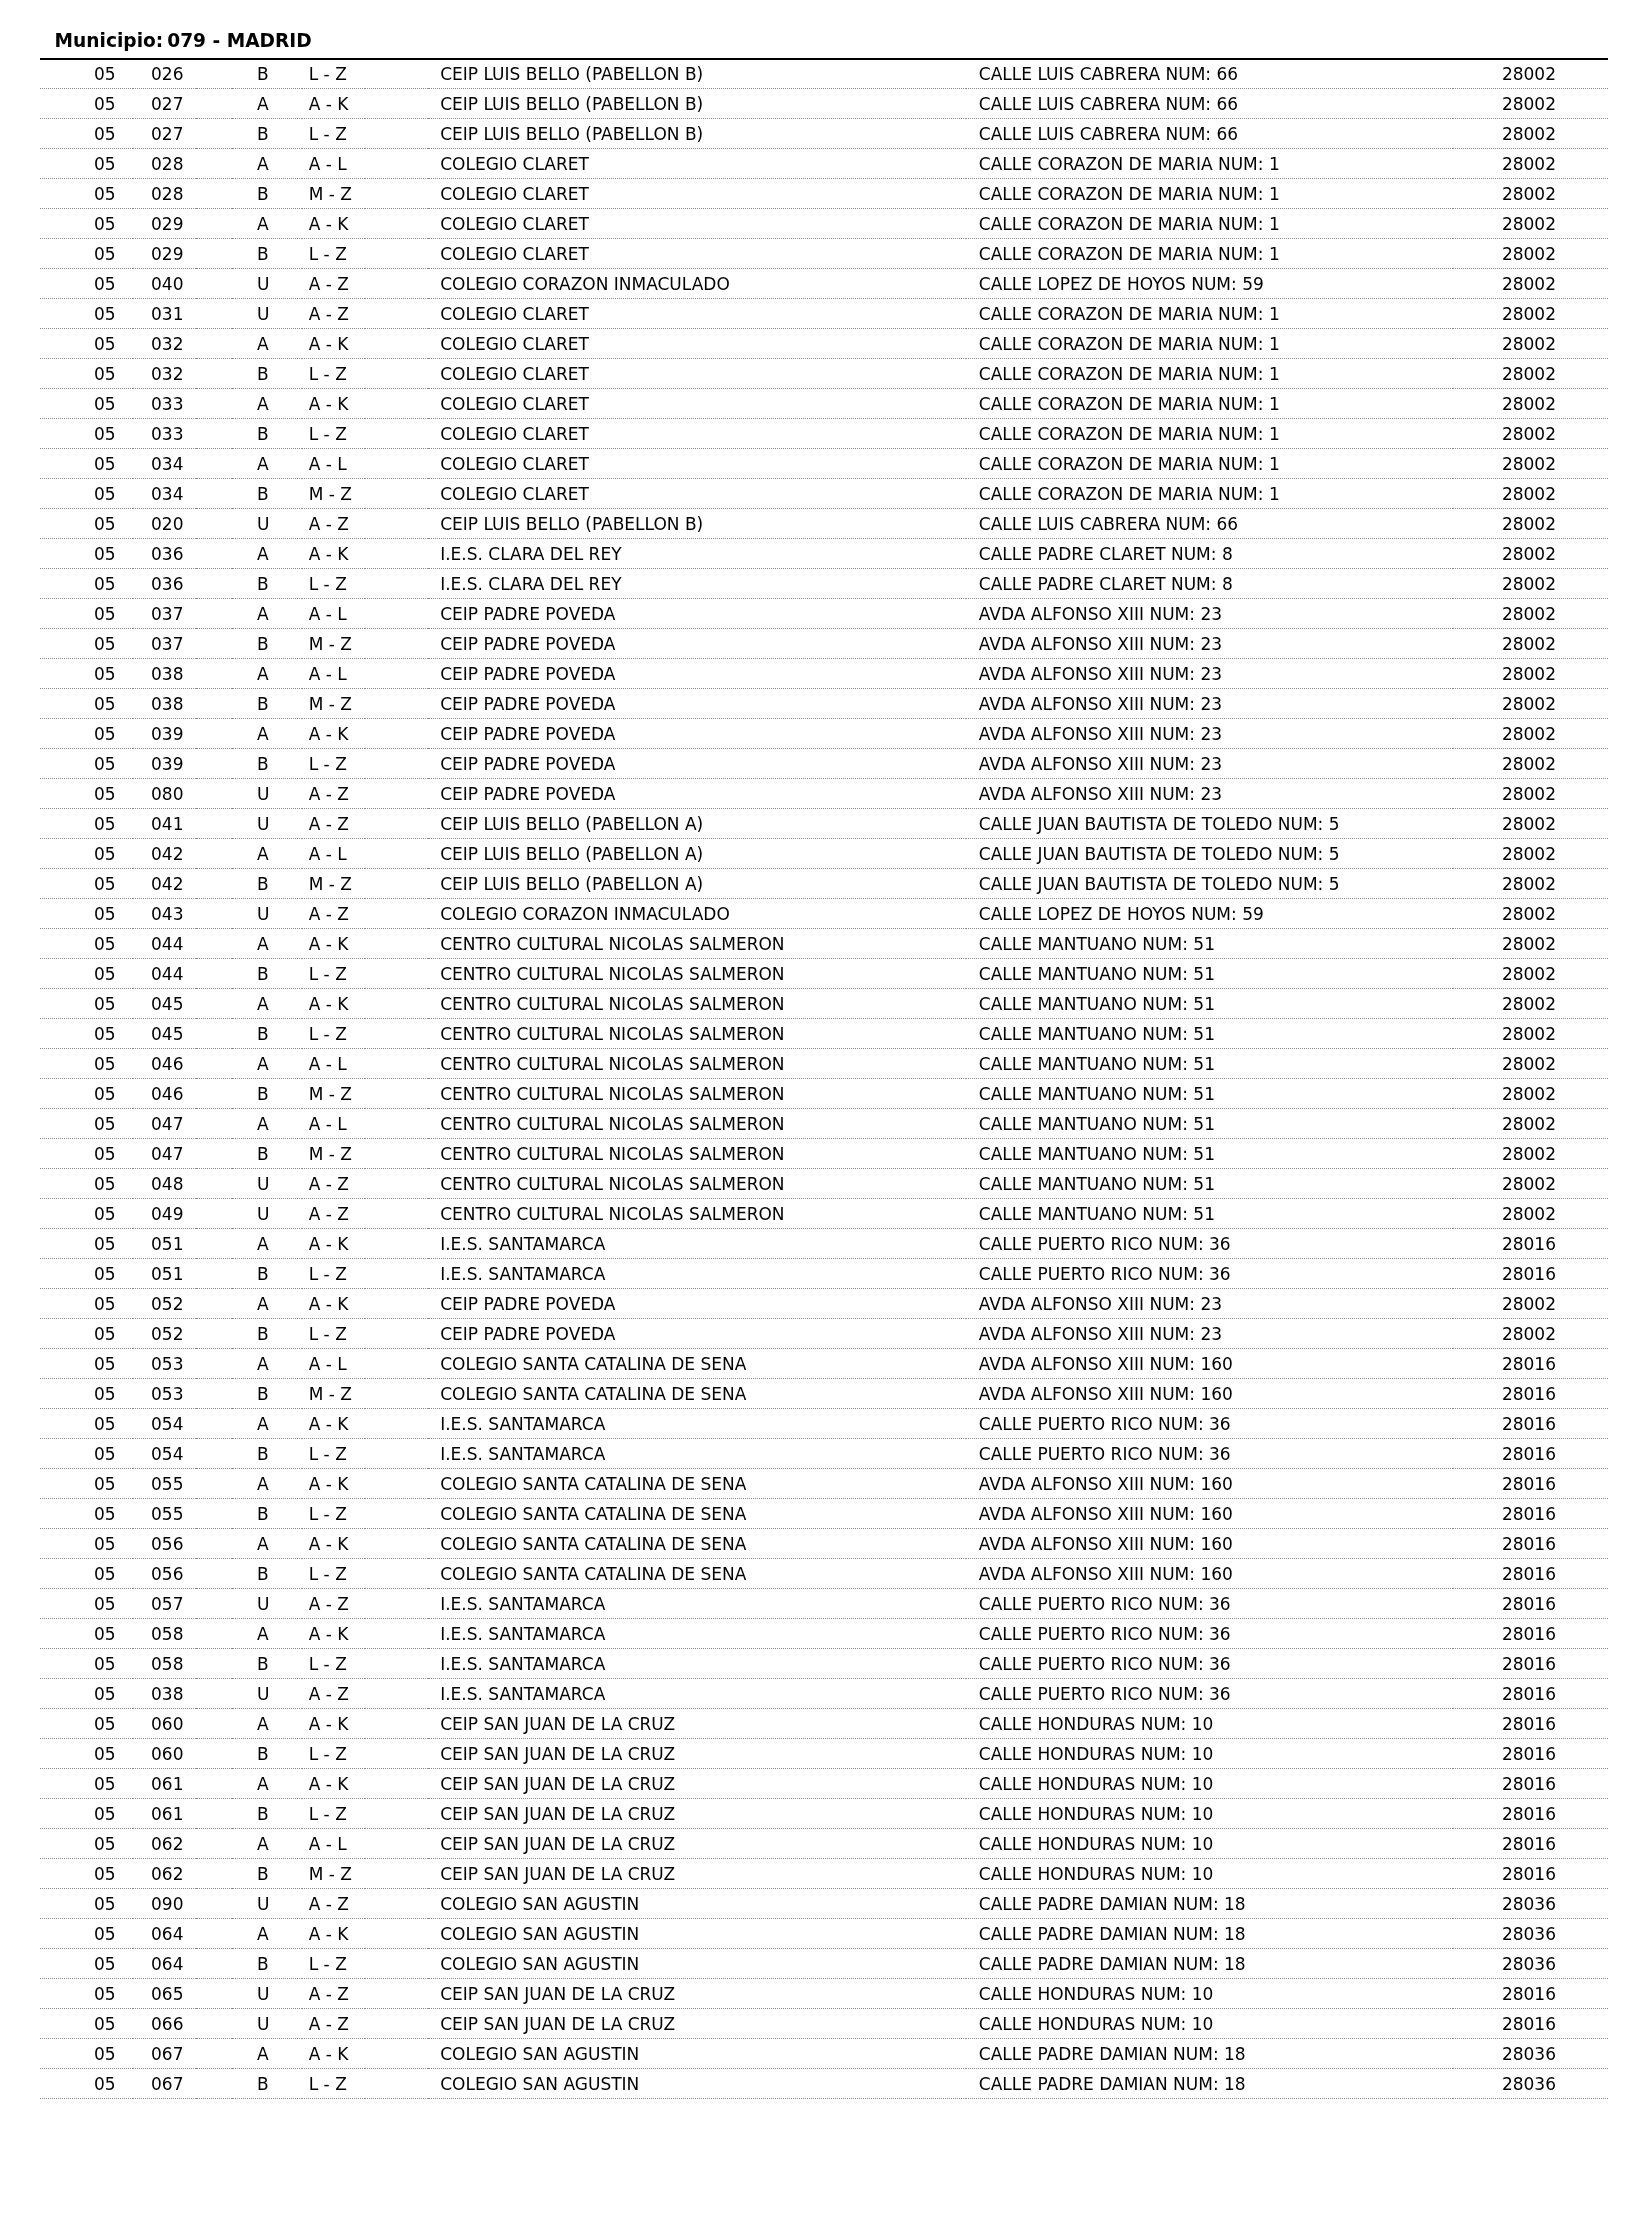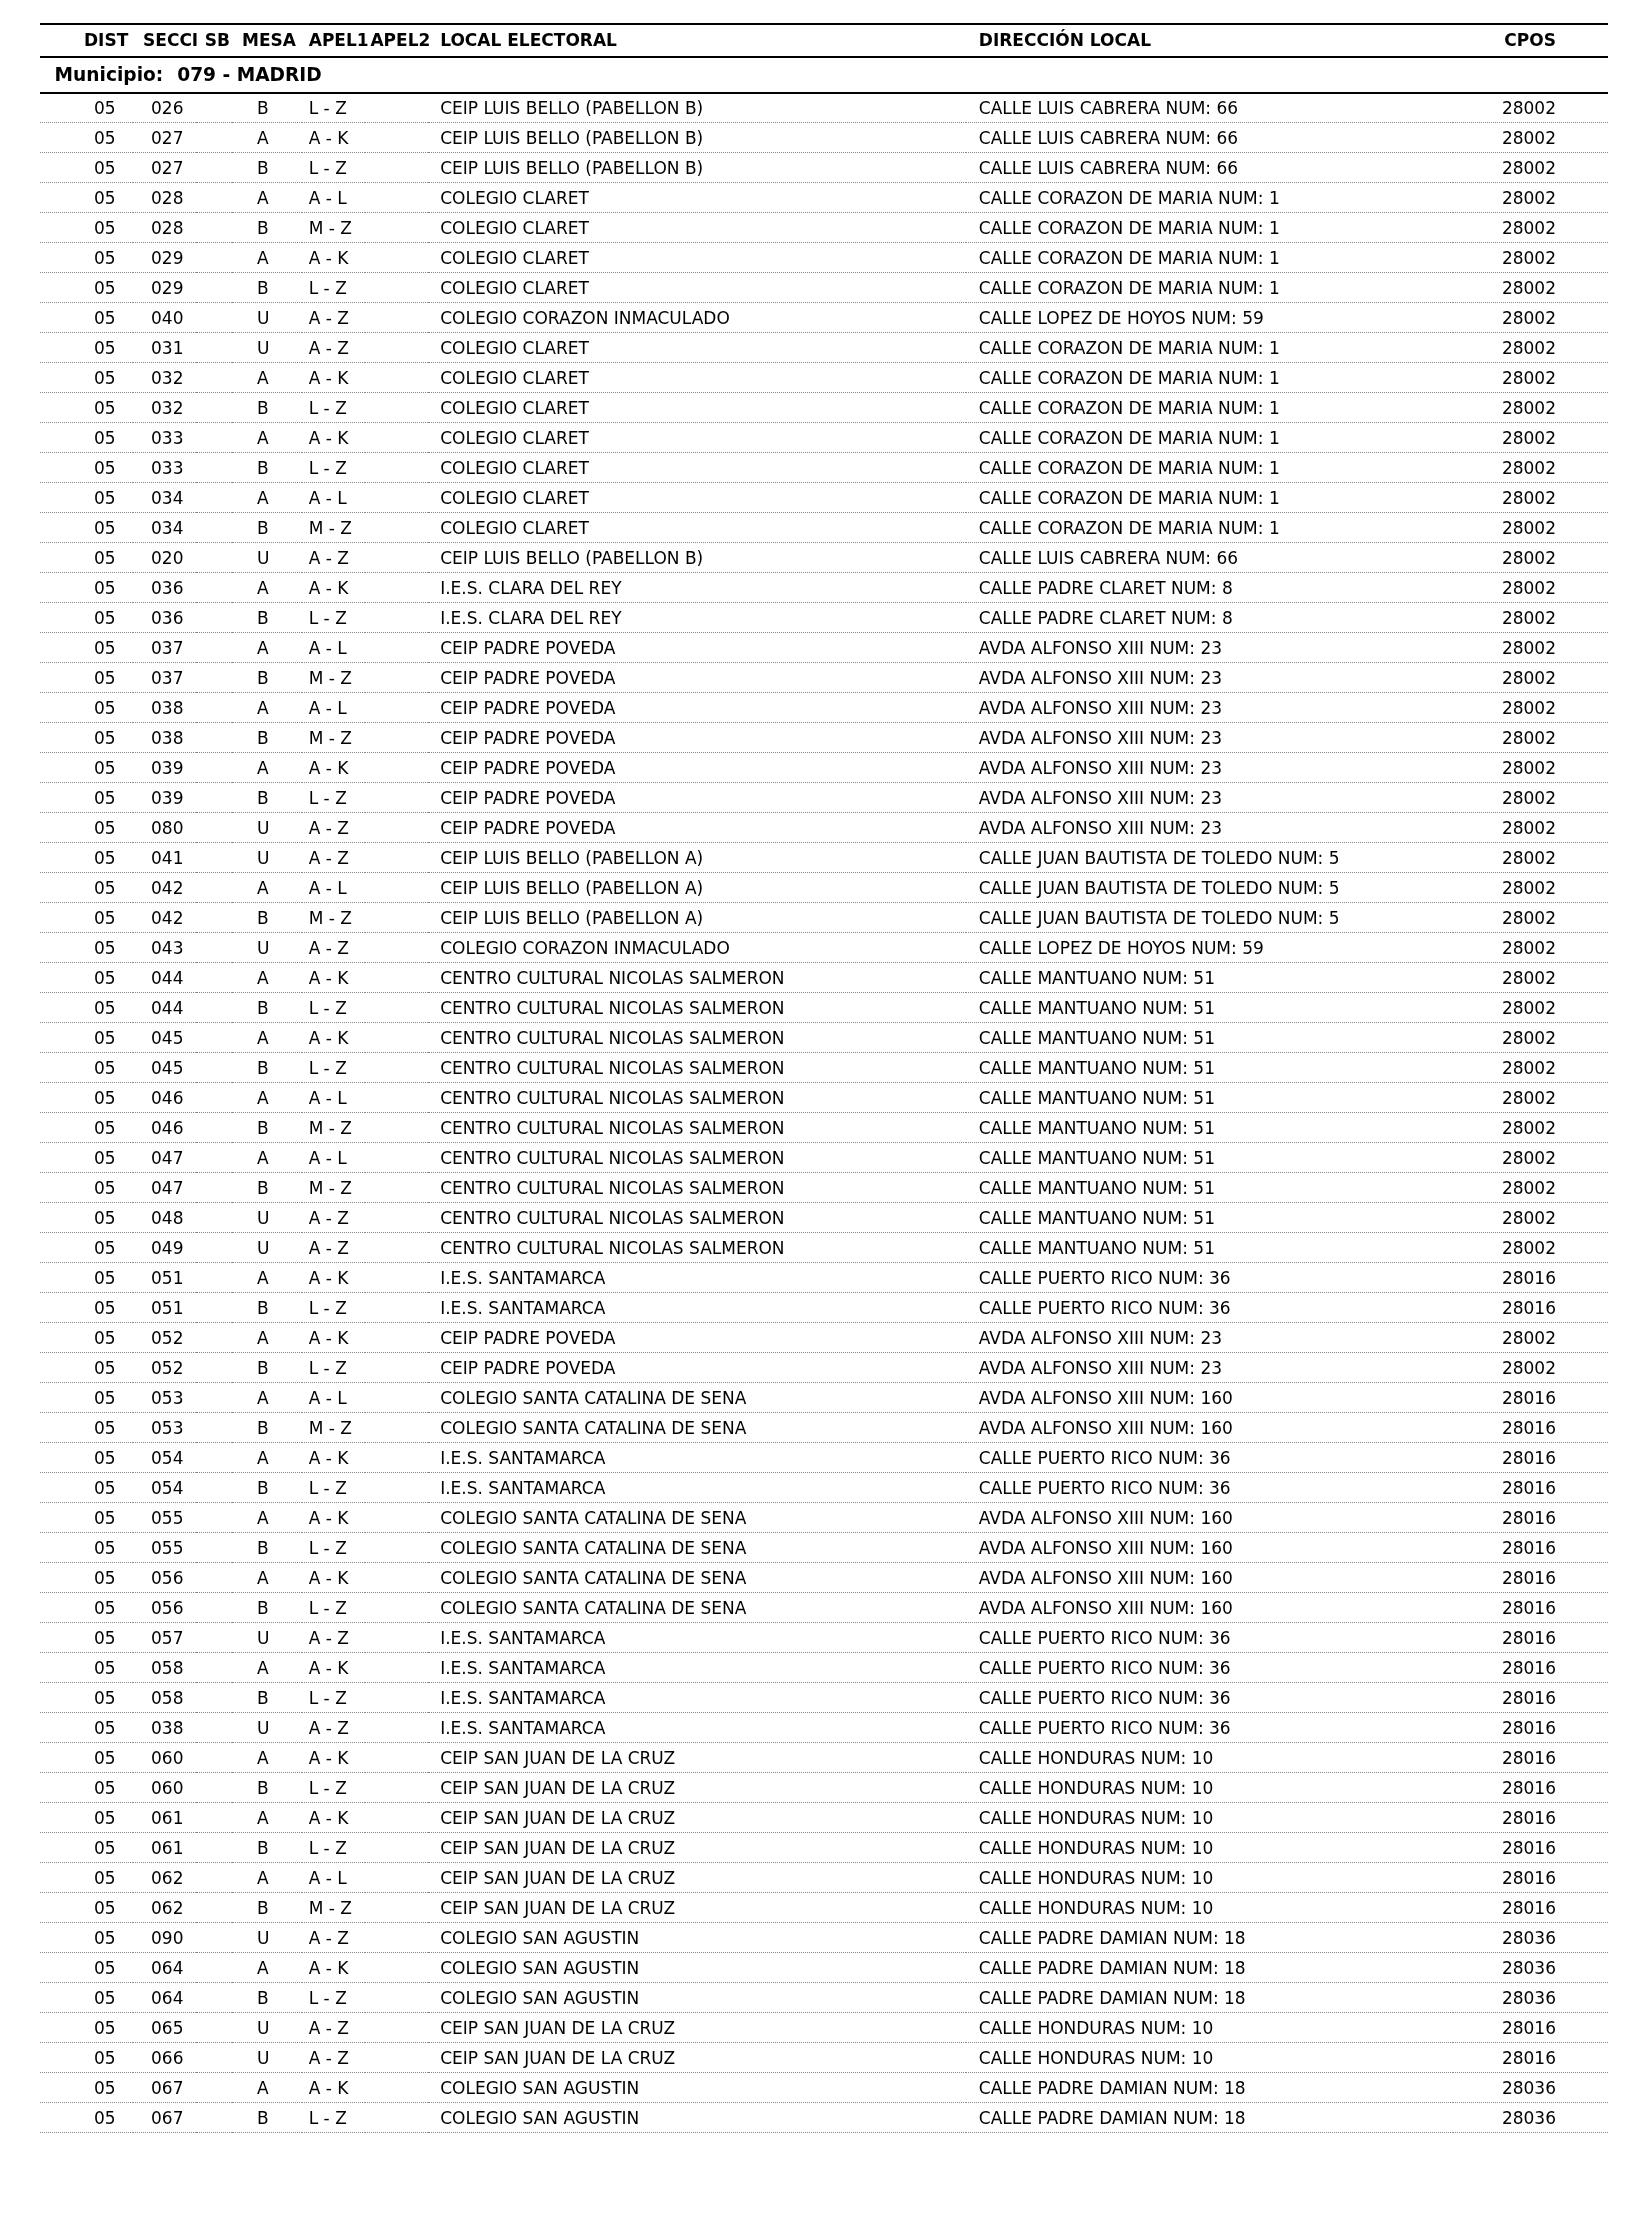--- a/index.html
+++ b/index.html
@@ -42,21 +42,21 @@
 
   .municipio-cell {
     font-size: 18.6px;
     font-weight: bold;
     height: 36px;
     border-bottom: 2.7px solid #000;
     padding: 0 0 0 14.6px;
     vertical-align: middle;
     white-space: nowrap;
   }
-  .mun-val { margin-left: 14px; }
+  .mun-val { margin-left: 4px; }
 
   tbody td {
     font-size: 17px;
     height: 30px;
     padding: 0;
     border-bottom: 1.3px dotted #8a8a8a;
     vertical-align: middle;
     white-space: nowrap;
     overflow: hidden;
   }
@@ -80,31 +80,20 @@
       <col style="width:36px">
       <col style="width:70px">
       <col style="width:63px">
       <col style="width:63px">
       <col style="width:537px">
       <col style="width:487px">
       <col style="width:155px">
     </colgroup>
     <thead>
       <tr>
-        <th class="h-dist">DIST</th>
-        <th class="h-secci">SECCI</th>
-        <th class="h-sb">SB</th>
-        <th class="h-mesa">MESA</th>
-        <th class="h-apel1">APEL1</th>
-        <th class="h-apel2">APEL2</th>
-        <th class="h-local">LOCAL ELECTORAL</th>
-        <th class="h-dir">DIRECCIÓN LOCAL</th>
-        <th class="h-cpos">CPOS</th>
-      </tr>
-      <tr>
         <td class="municipio-cell" colspan="9">
           <span>Municipio:</span><span class="mun-val">079 - MADRID</span>
         </td>
       </tr>
     </thead>
     <tbody>
   <tr>
     <td class="d-dist">05</td>
     <td class="d-secci">026</td>
     <td class="d-sb"></td>

